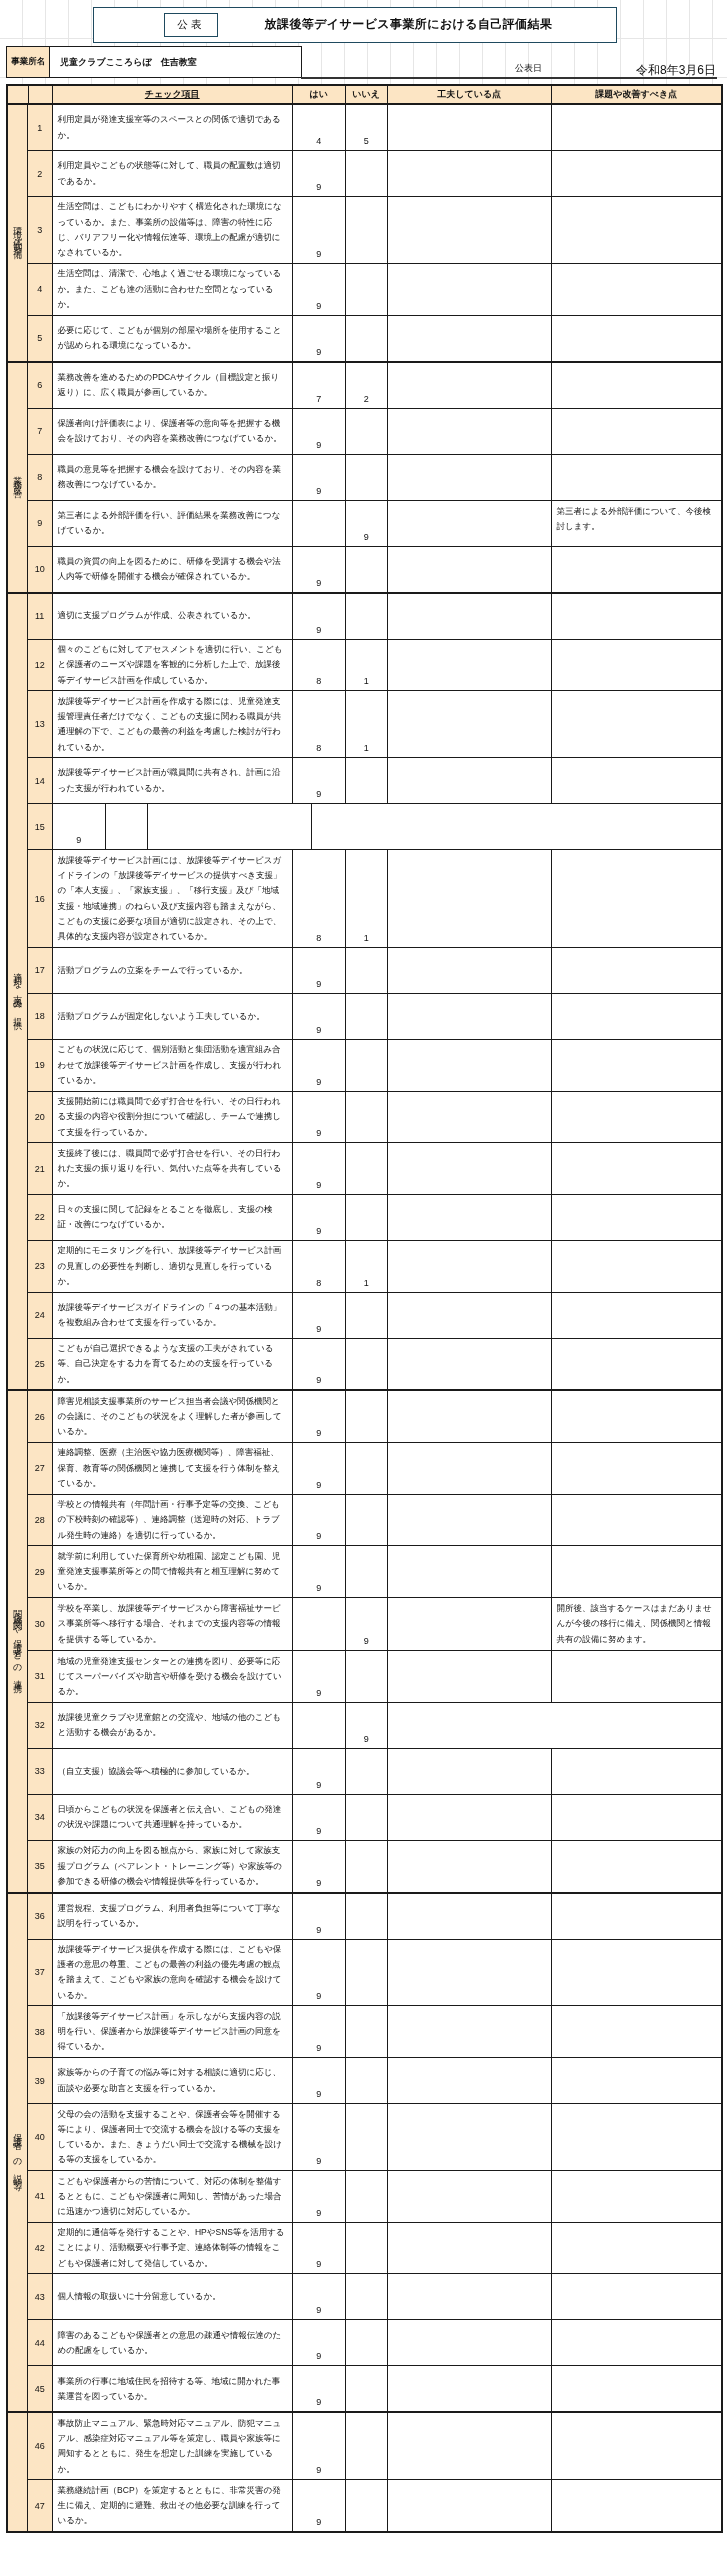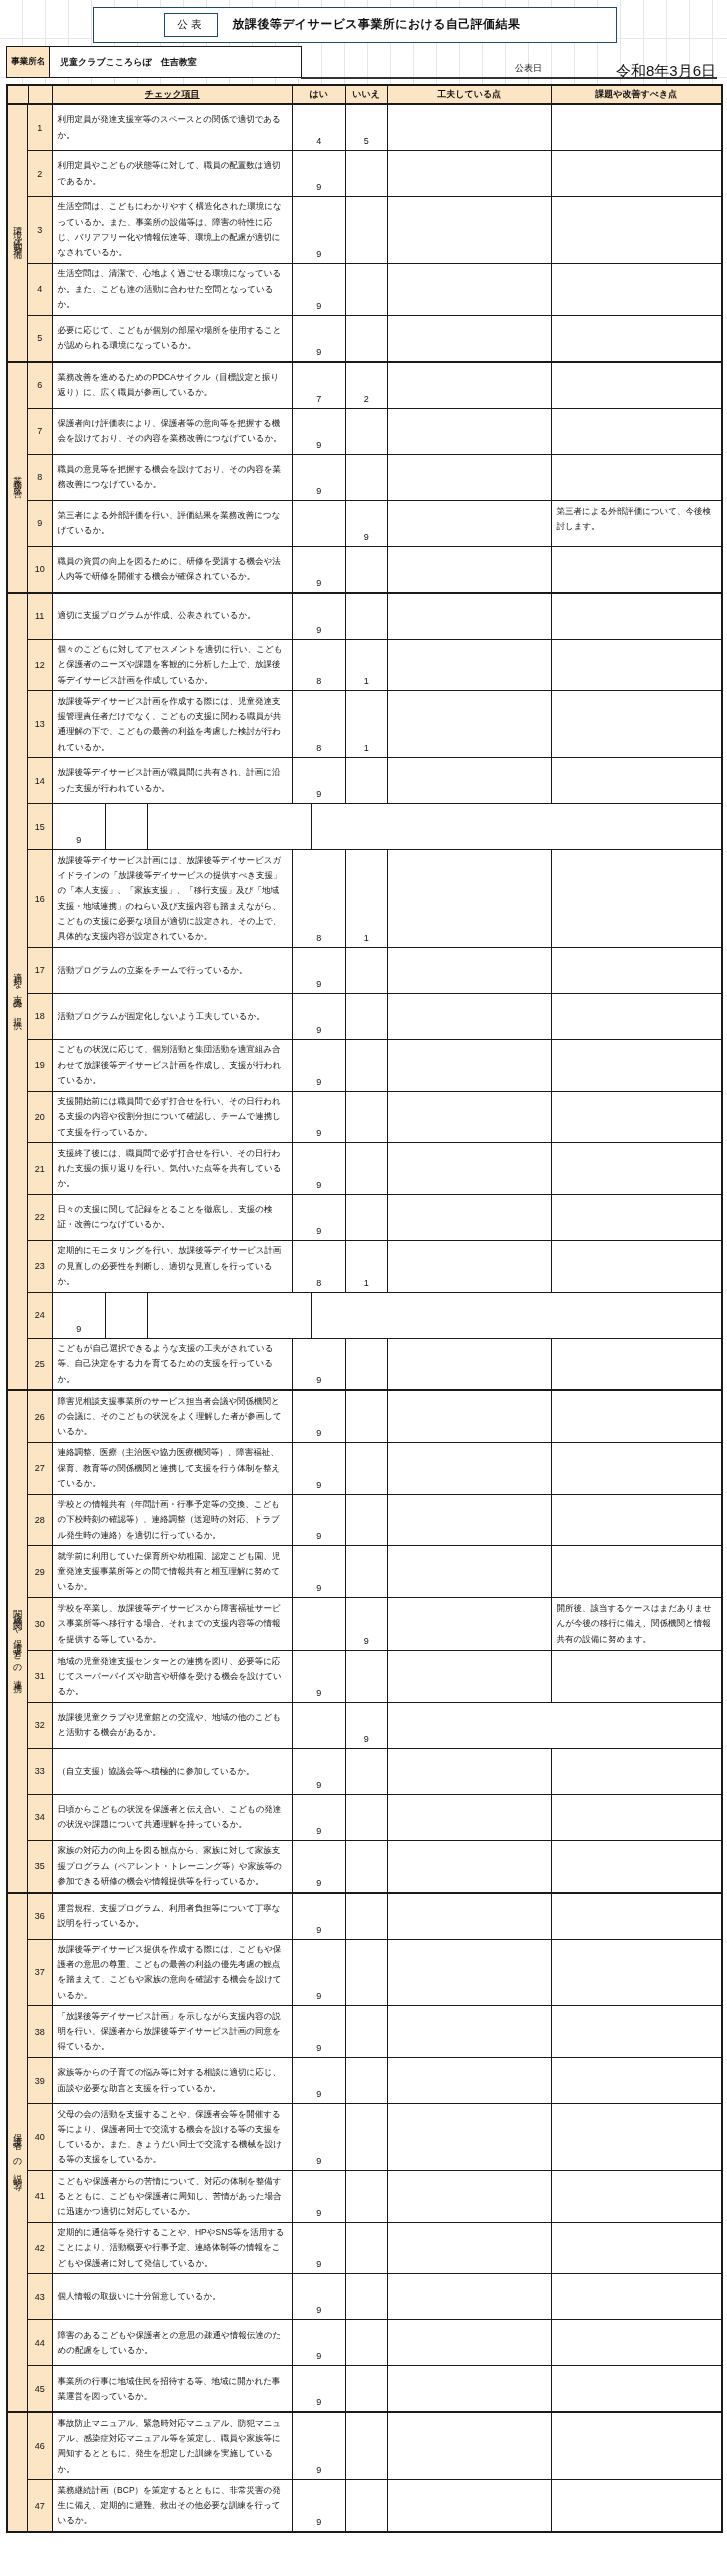--- a/index.html
+++ b/index.html
@@ -21,36 +21,36 @@
   .title-box{
     position:absolute;left:93px;top:6.5px;width:524px;height:36px;
     background:#fff;border:1.6px solid var(--titleborder);
     display:flex;align-items:center;box-sizing:border-box;padding-left:70px;
   }
   .pub-badge{
     display:inline-flex;align-items:center;justify-content:center;
     border:1.6px solid var(--titleborder);background:#fff;
     width:52px;height:22px;font-size:10.6px;letter-spacing:3.2px;margin-right:14.6px;
   }
-  .doc-title{font-size:12px;font-weight:600;letter-spacing:0.4px;}
+  .doc-title{font-size:12px;font-weight:600;letter-spacing:0.4px;margin-left:32px;}
   .office-label{
     position:absolute;left:5.7px;top:46px;width:45px;height:32px;
     background:var(--tan);border:1.6px solid var(--line);box-sizing:border-box;
     display:flex;align-items:center;justify-content:center;font-size:8.5px;font-weight:600;
   }
   .office-name{
     position:absolute;left:49px;top:46px;width:253px;height:32px;
     background:#fff;border:1.6px solid var(--line);box-sizing:border-box;
     display:flex;align-items:center;padding-left:10px;font-size:9px;font-weight:bold;
   }
   .pub-date-label{
     position:absolute;left:406px;top:62px;width:136px;text-align:right;font-size:9px;background:transparent;
   }
   .pub-date{
-    position:absolute;left:568px;top:62px;width:148px;text-align:right;font-size:15px;
+    position:absolute;left:568px;top:62px;width:148px;text-align:right;font-size:12px;
   }
   .office-underline{position:absolute;left:301px;top:77px;width:416px;height:1.6px;background:#333;}
 
   
   .eval-table{
     margin-left:5.7px;width:717px;box-sizing:border-box;
     border:2.4px solid var(--line);background:#fff;
   }
   .thead{display:flex;background:var(--tan);border-bottom:2px solid var(--line);}
   .thead .hc{box-sizing:border-box;display:flex;align-items:center;justify-content:center;
@@ -518,20 +518,23 @@
                 <span>1</span>
               </div>
     <div class="c kufuu"><span></span></div>
     <div class="c kadai"><span></span></div>
   </div>
 
   <div class="trow">
     <div class="c num">
                 <span>24</span>
               </div>
+    <div class="c item">
+                <span>放課後等デイサービスガイドラインの「４つの基本活動」を複数組み合わせて支援を行っているか。</span>
+              </div>
     <div class="c yes">
                 <span>9</span>
               </div>
     <div class="c no">
                 <span></span>
               </div>
     <div class="c kufuu"><span></span></div>
     <div class="c kadai"><span></span></div>
   </div>
 

